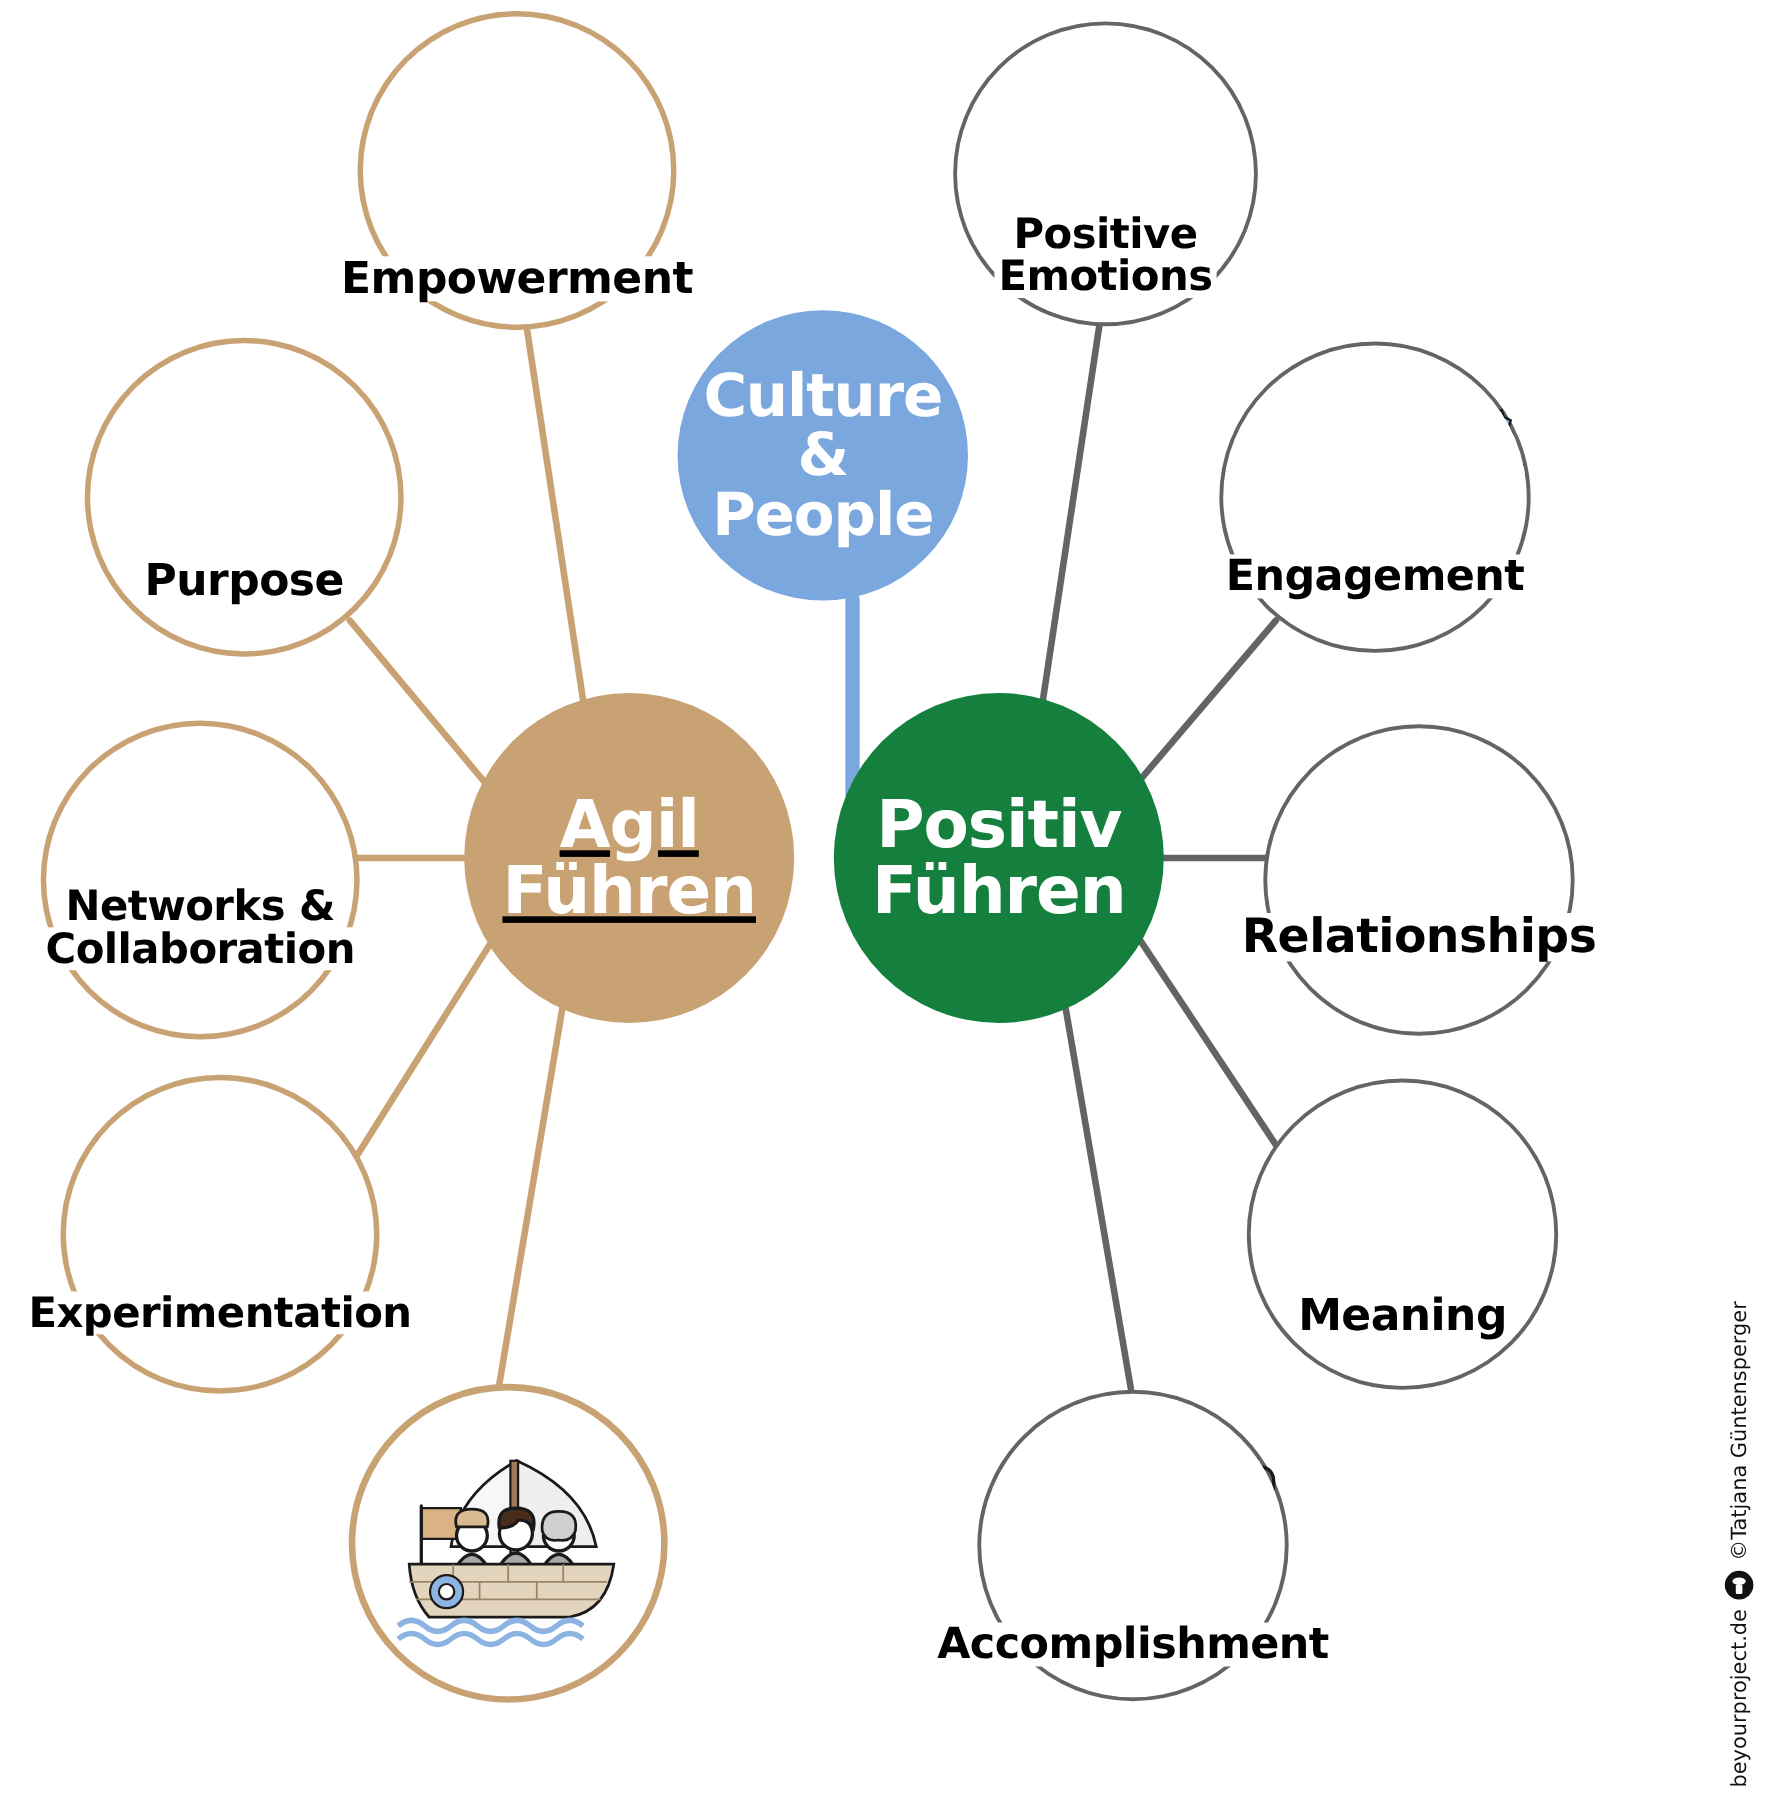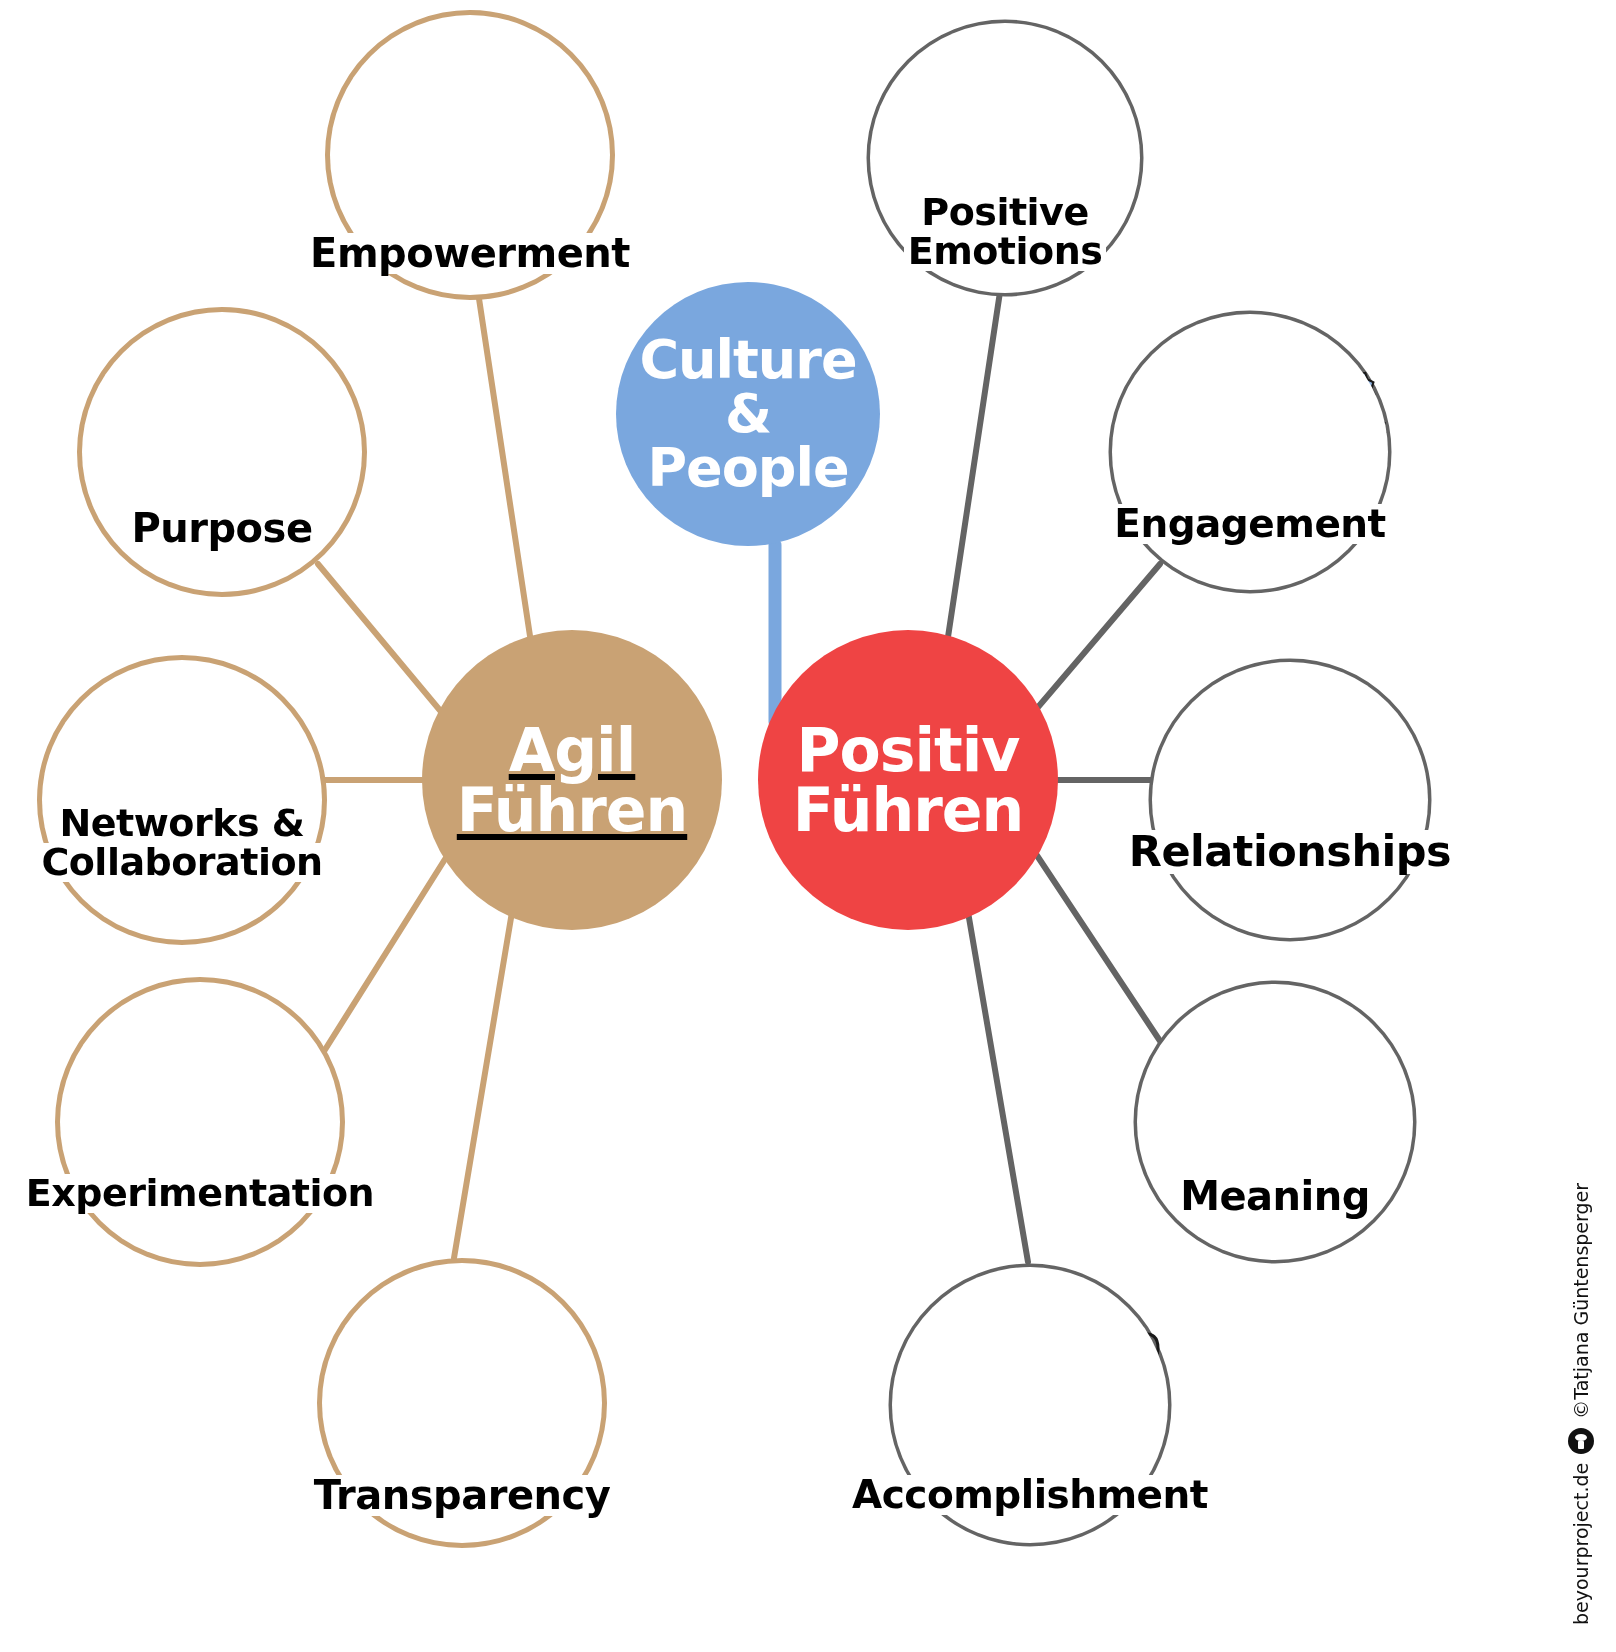--- a/index.html
+++ b/index.html
@@ -315,25 +315,20 @@
       <span>Collaboration</span>
     </div>
   </div>
 
   <div class="node" style="left:60px;top:982px;width:280px;height:280px;">
     <div class="cap" style="top:192px;font-size:38px;">
       <span>Experimentation</span>
     </div>
   </div>
 
-  <div class="node" style="left:322px;top:1263px;width:280px;height:280px;">
-    <div class="cap" style="top:212px;font-size:40px;">
-      <span>Transparency</span>
-    </div>
-  </div>
 
   <div class="node" style="left:870px;top:23px;width:270px;height:270px;">
     <div class="cap" style="top:170px;font-size:38px;">
       <span>Positive</span><br>
       <span>Emotions</span>
     </div>
   </div>
 
   <div class="node" style="left:1112px;top:314px;width:276px;height:276px;">
     <div class="cap" style="top:190px;font-size:39px;">
@@ -367,21 +362,21 @@
     </div>
   </div>
 
   <div class="hub" style="left:422px;top:630px;width:300px;height:300px;background:#c9a274;text-decoration:underline;">
     <div class="t" style="font-size:60px;">
       <div>Agil</div>
       <div>Führen</div>
     </div>
   </div>
 
-  <div class="hub" style="left:758px;top:630px;width:300px;height:300px;background:#ef4444;">
+  <div class="hub" style="left:758px;top:630px;width:300px;height:300px;background:#15803d;">
     <div class="t" style="font-size:60px;">
       <div>Positiv</div>
       <div>Führen</div>
     </div>
   </div>
 
   <div style="position:absolute;left:1568px;top:1625px;">
     <div class="credit" style="transform:rotate(-90deg);display:flex;align-items:center;gap:9px;">
       <span>beyourproject.de</span>
       <span style="display:inline-block;width:26px;height:26px;border-radius:50%;background:#111;position:relative;flex:0 0 auto;">

